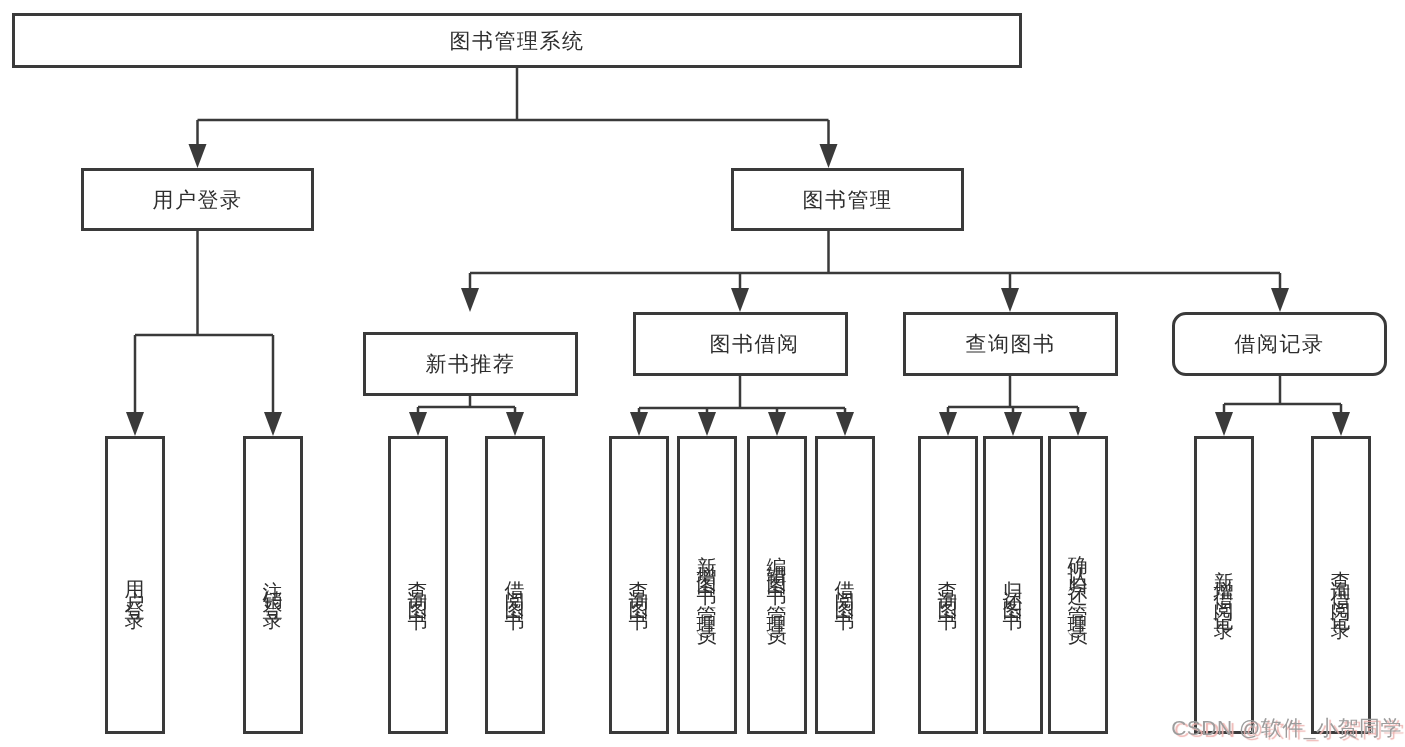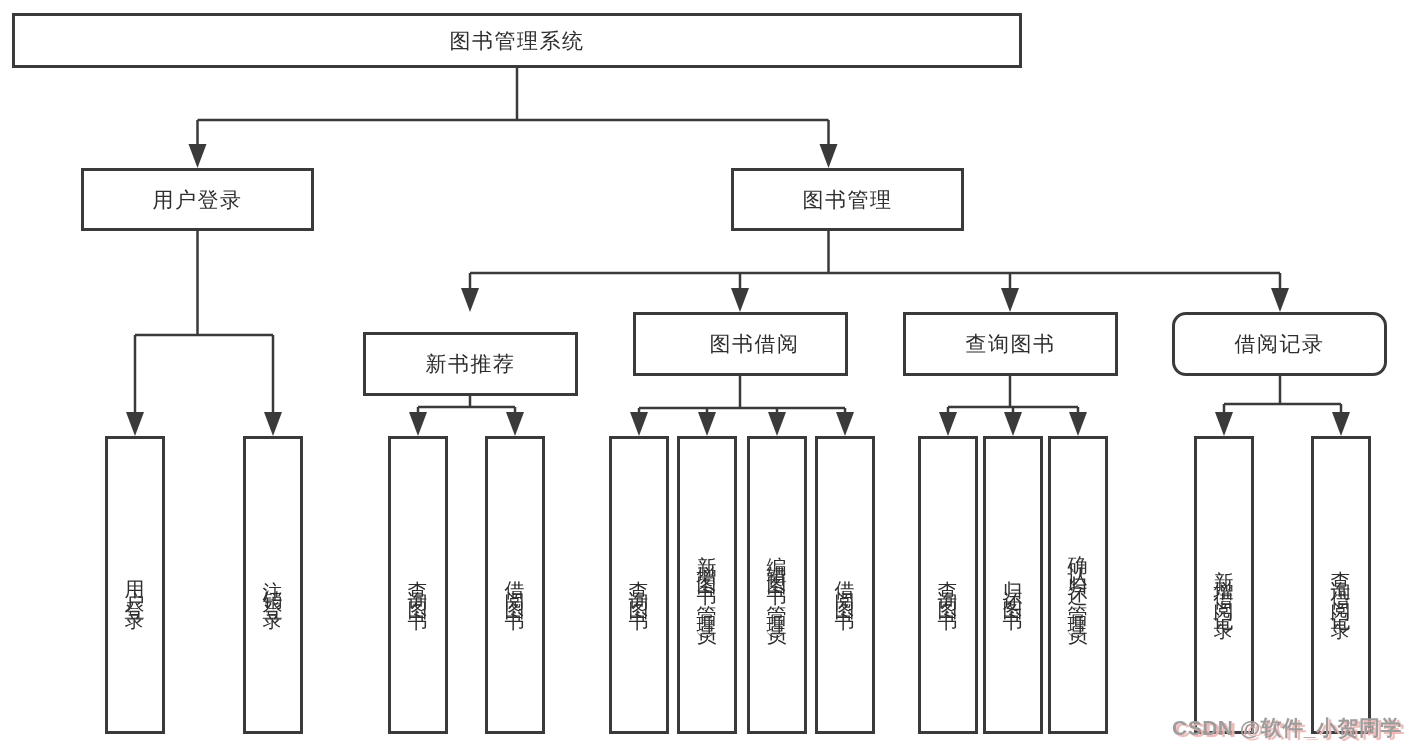--- a/index.html
+++ b/index.html
@@ -14,21 +14,21 @@
     color:#2e2e2e;
   }
   .h{font-size:21px;letter-spacing:1.5px;white-space:nowrap;}
   .v .label{
     writing-mode:vertical-rl;text-orientation:mixed;
     font-size:20px;letter-spacing:10px;line-height:1;
   }
   .watermark{
     position:absolute;right:3px;bottom:5px;
     font-size:21px;letter-spacing:.5px;color:#9d9d9d;
-    text-shadow:3px 2px 1px #eeb5b2;white-space:nowrap;font-weight:bold;
+    text-shadow:3px 2px 1px #eeb5b2;white-space:nowrap;
   }
 </style>
 </head>
 <body>
 
 <div class="stage">
 
   <svg class="connectors" viewBox="0 0 1405 747" xmlns="http://www.w3.org/2000/svg">
     <g stroke="#3a3a3a" stroke-width="2.5" fill="#3a3a3a">
 

